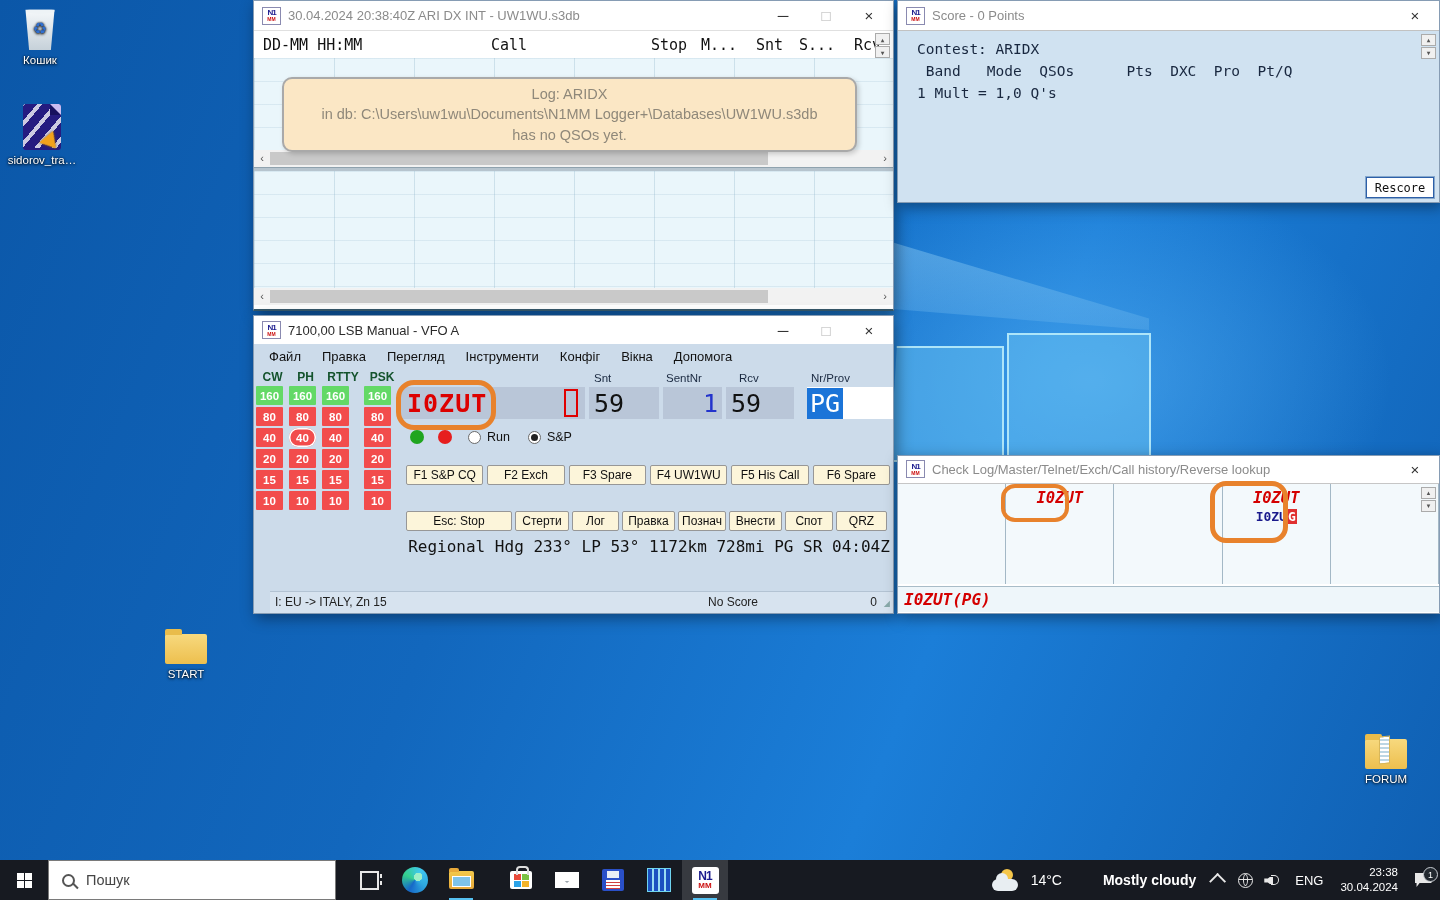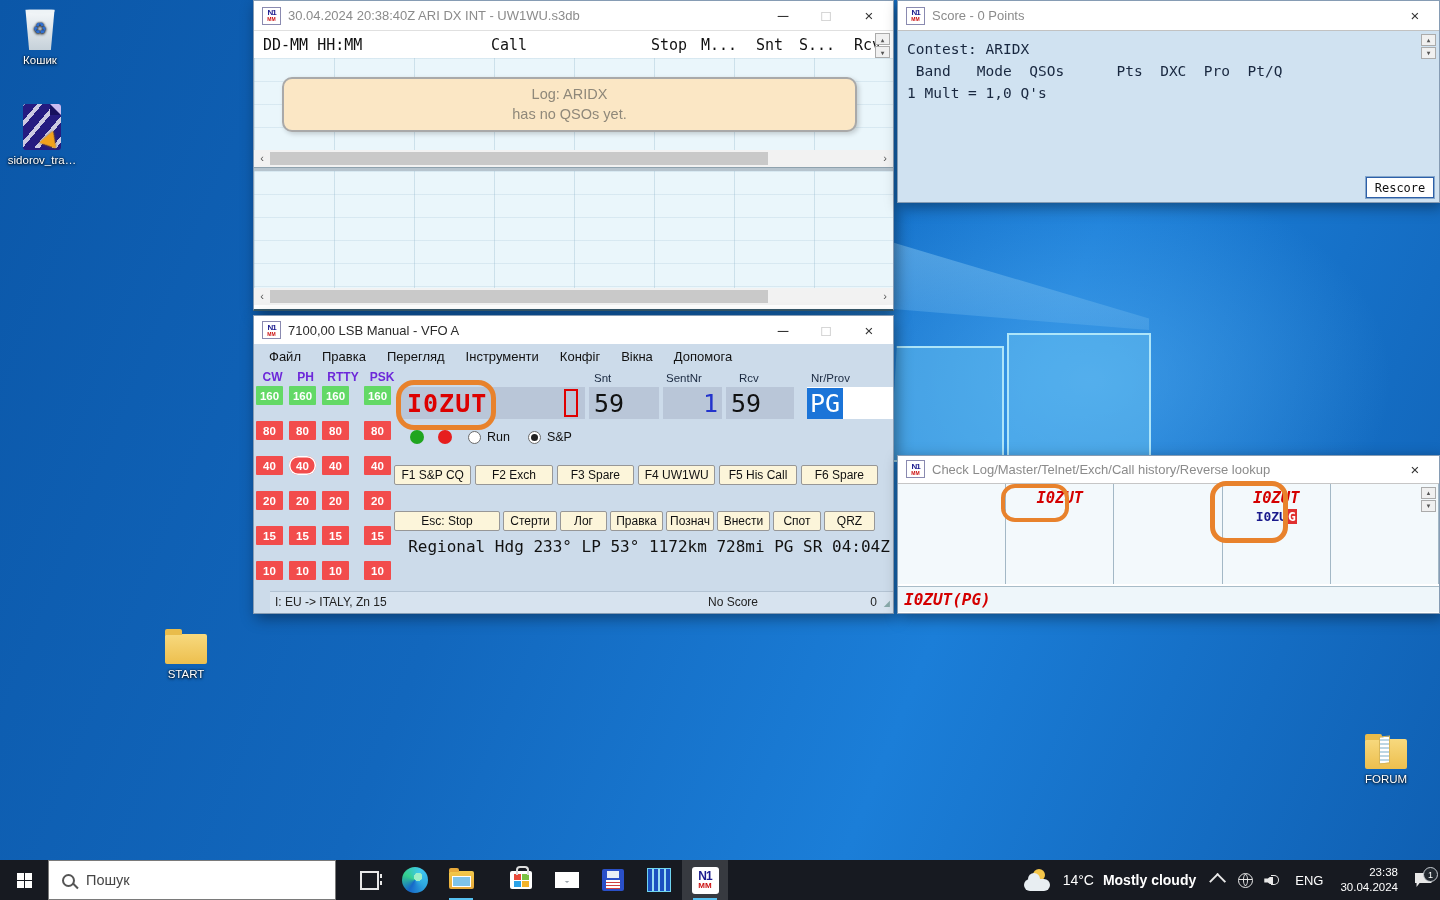--- a/index.html
+++ b/index.html
@@ -59,46 +59,46 @@
   
   .loghdr{height:28px;background:#fff;border-top:1px solid #e0e0e0;display:flex;align-items:center;
     font-family:"DejaVu Sans Mono",monospace;font-size:15px;color:#111;padding-left:9px;box-sizing:border-box;position:relative;}
   .loghdr span{flex:none;}
   .notice{position:absolute;left:28px;right:36px;top:19px;background:#fbe7c5;border:2px solid #a9a9a9;
     border-radius:10px;padding:5px 8px;text-align:center;color:#8f887a;font-size:14.5px;line-height:1.4;
     box-shadow:2px 2px 5px rgba(0,0,0,.18);}
   .pane-div{height:3px;background:#b6c4ce;border-top:1px solid #8fa2ae;}
   
   .score-body{position:absolute;left:0;right:0;top:29px;bottom:0;background:#d0e2f1;border-top:1px solid #c2c2c2;
-    font-family:"DejaVu Sans Mono",monospace;font-size:14.5px;color:#18273f;padding:7px 0 0 9px;box-sizing:border-box;}
+    font-family:"DejaVu Sans Mono",monospace;font-size:14.5px;color:#18273f;padding:7px 0 0 19px;box-sizing:border-box;}
   .score-body div{white-space:pre;line-height:22px;}
   .rescore{position:absolute;right:5px;bottom:4px;width:66px;height:19px;background:#fff;
     border:1px solid #2d5fa8;box-shadow:0 0 0 1px #86a8cc;font-size:12px;color:#111;
     display:flex;align-items:center;justify-content:center;}
   
   .menubar{height:25px;background:#ccdbea;display:flex;align-items:center;gap:21px;padding-left:15px;font-size:13px;color:#111;}
   .entry-body{position:absolute;left:0;right:0;top:53px;bottom:0;background:#ccdbea;}
   .modehdr{position:absolute;left:2px;top:1px;display:flex;}
-  .modehdr span{font-size:12px;font-weight:bold;color:#6d28d9;text-align:center;}
+  .modehdr span{font-size:12px;font-weight:bold;color:#14532d;text-align:center;}
   .bandgrid{position:absolute;left:2px;top:17px;display:flex;gap:6px;}
-  .bcol{display:flex;flex-direction:column;gap:16px;}
+  .bcol{display:flex;flex-direction:column;gap:2px;}
   .bcell{width:27px;height:19px;border-radius:1px;display:flex;align-items:center;justify-content:center;
     font-size:11.5px;font-weight:bold;color:#fff;background:#f24c4c;}
   .bcell.green{background:#63d966;}
   .bcell.on{box-shadow:inset 0 0 0 1.5px #fff;border-radius:9px;}
   .flabel{position:absolute;top:3px;font-size:11.5px;color:#1a2940;}
   .fld{position:absolute;top:18px;height:32px;background:#b9c6d8;box-sizing:border-box;display:flex;align-items:center;}
   .redcursor{position:absolute;left:310px;top:20px;width:14px;height:28px;border:2px solid #e00000;box-sizing:border-box;}
   .bigtxt{font-family:"DejaVu Sans Mono",monospace;font-size:25px;}
   .radios{position:absolute;left:156px;top:61px;display:flex;align-items:center;font-size:12.5px;color:#111;}
   .dot{width:14px;height:14px;border-radius:50%;}
   .rb{width:13px;height:13px;border-radius:50%;background:#fff;border:1px solid #6a6a6a;box-sizing:border-box;flex:none;}
   .rb.sel{display:flex;align-items:center;justify-content:center;}
   .rb.sel::after{content:'';width:7px;height:7px;background:#222;border-radius:50%;}
-  .fkrow{position:absolute;left:140px;width:484px;height:20px;display:flex;gap:4px;}
+  .fkrow{position:absolute;left:152px;width:484px;height:20px;display:flex;gap:4px;}
   .fk{flex:1;background:#fcf5da;border:1px solid #979797;border-radius:2px;font-size:12px;color:#111;
     display:flex;align-items:center;justify-content:center;white-space:nowrap;box-sizing:border-box;}
   .fkrow.r3{gap:3px;}
   .fkrow.r3 .fk{flex:none;}
   .infoline{position:absolute;left:145px;top:168px;width:500px;text-align:center;
     font-family:"DejaVu Sans Mono",monospace;font-size:16px;color:#111;}
   .statusbar{position:absolute;left:16px;right:0;bottom:0;height:21px;background:#d7e3ef;border-top:1px solid #b3c3d3;
     font-size:12px;color:#222;}
   
   .check-body{position:absolute;left:0;right:0;top:27px;height:100px;background:#f3f9fc;border-top:1px solid #c6c6c6;display:flex;}
@@ -223,20 +223,21 @@
     <span style="width:46px;text-align:right;">Rcv</span>
     <span style="width:42px;text-align:right;">Pfx</span>
     <div class="spin" style="top:2px;">
         <div>▲</div>
         <div>▼</div>
       </div>
   </div>
   <div class="gridpane" style="height:92px;">
     <div class="notice">
       <div>Log: ARIDX</div>
+      <div>in db: C:\Users\uw1wu\Documents\N1MM Logger+\Databases\UW1WU.s3db</div>
       <div>has no QSOs yet.</div>
     </div>
   </div>
   <div class="hscroll">
     <span class="arr">‹</span>
       <span class="thumb"></span>
     <span class="arr" style="margin-left:auto;">›</span>
   </div>
   <div class="pane-div"></div>
   <div class="gridpane" style="height:117px;"></div>
@@ -470,21 +471,21 @@
       <span class="under"></span>
   </div>
 
   <div class="tray">
     <div class="weather">
       <div class="wicon">
           <span class="moon"></span>
           <span class="cloud"></span>
         </div>
       <span>14°C</span>
-      <span style="font-weight:bold;">Mostly cloudy</span>
+      <span style="font-weight:bold;margin-left:32px;">Mostly cloudy</span>
     </div>
     <div class="tico" style="width:26px;">
         <span class="chev"></span>
       </div>
     <div class="tico" style="width:26px;">
         <span class="globe"></span>
       </div>
     <div class="tico" style="width:28px;">
         <span class="speaker"></span>
       </div>

